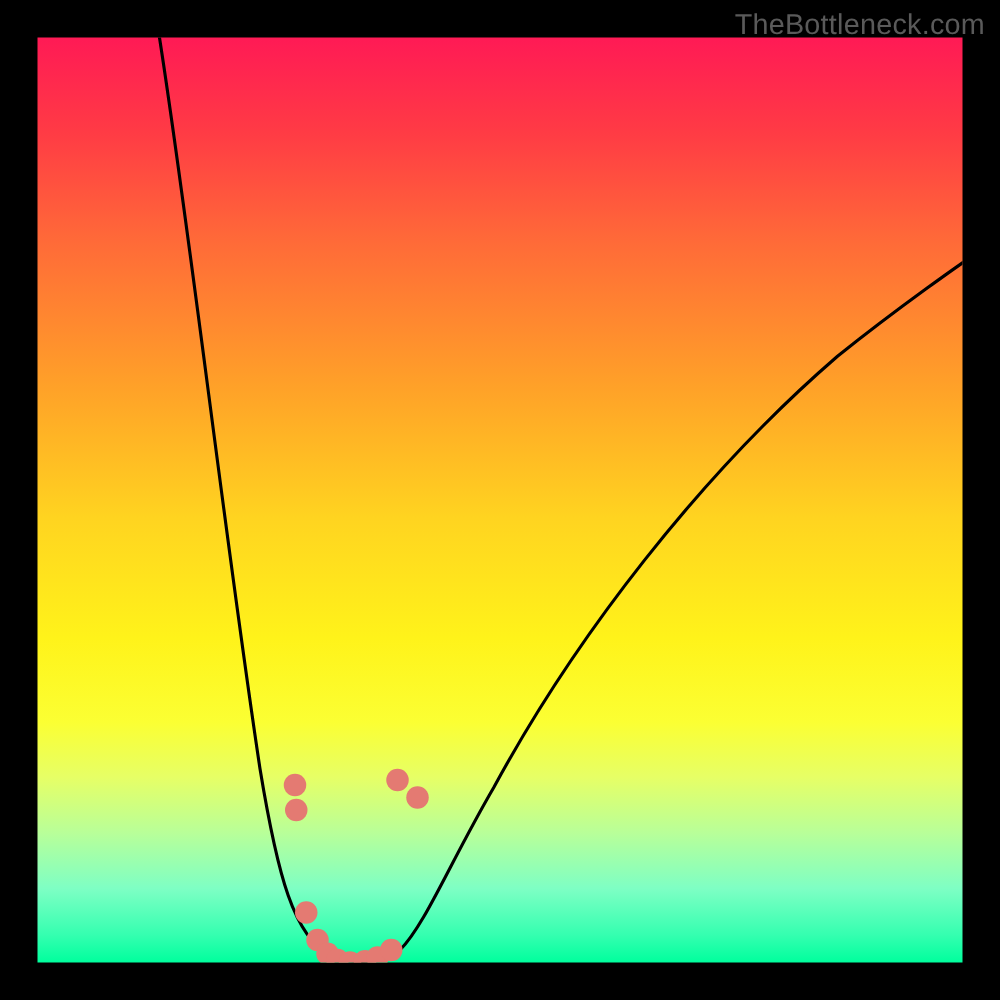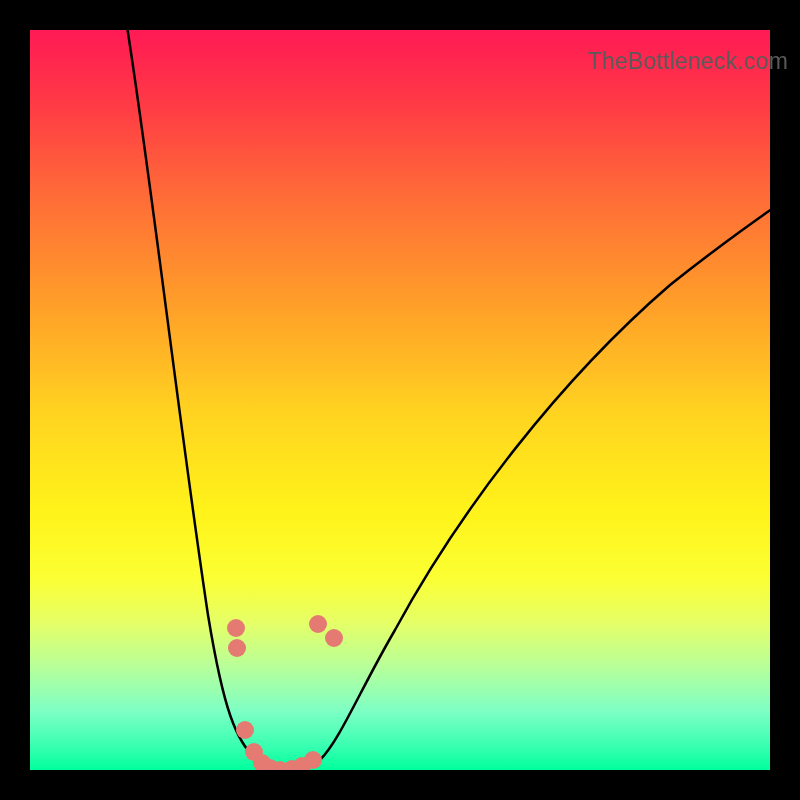--- a/index.html
+++ b/index.html
@@ -35,21 +35,20 @@
   }
   .watermark {
     position: absolute;
     top: 6px;
     right: 12px;
     color: #5a5a5a;
     font-size: 23px;
     font-weight: 400;
     letter-spacing: 0.2px;
     user-select: none;
-    margin-top: 42px;
   }
   svg.curves {
     position: absolute;
     left: 0;
     top: 0;
     width: 740px;
     height: 740px;
   }
   .curve {
     fill: none;

